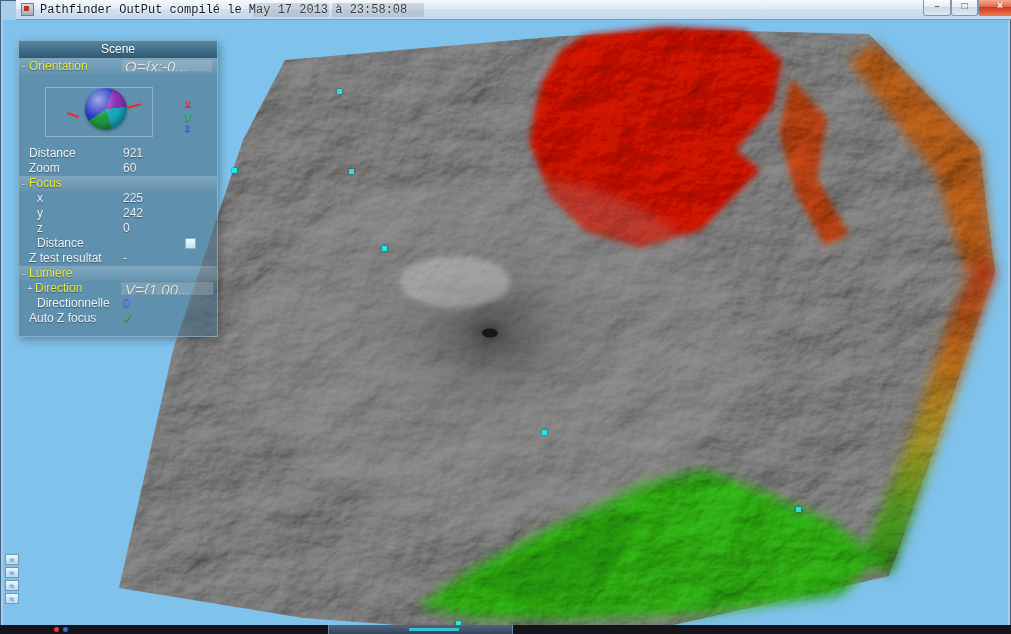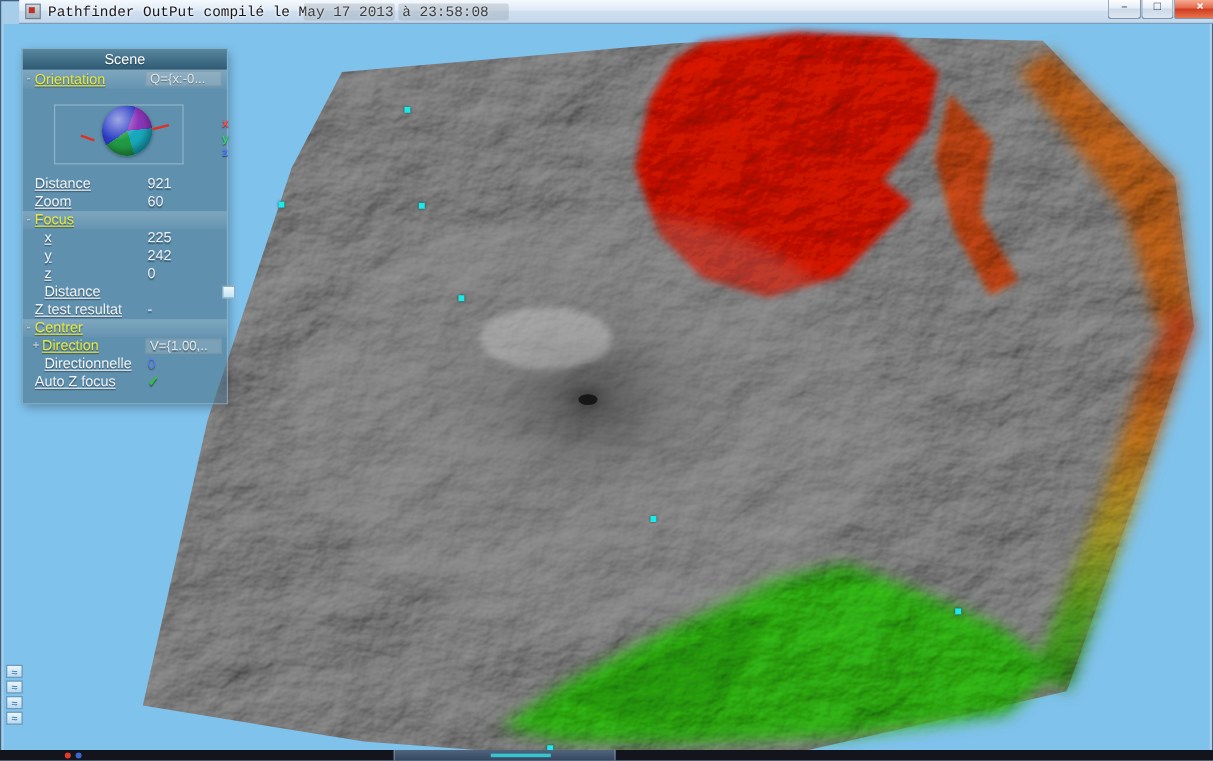--- a/index.html
+++ b/index.html
@@ -26,41 +26,41 @@
   .btn-max  { width:27px; background:linear-gradient(#fdfeff,#e3ecf5 45%,#ccd9e8 50%,#dde7f1); color:#2a3a4a; }
   .btn-close{ width:44px; background:linear-gradient(#f5ab92,#e4674a 45%,#cf3a1e 50%,#e8764e); color:#fff; font-weight:bold; }
 
   
   .viewport { position:absolute; left:3px; top:20px; width:1005px; height:605px; background:#7fc2ec; overflow:hidden; }
   .terrain-svg { position:absolute; left:0; top:0; }
   .marker { position:absolute; width:5px; height:5px; margin:-2px 0 0 -2px;
     box-shadow:0 0 2px rgba(0,50,50,0.8); }
 
   
-  .scene-panel { position:absolute; left:15px; top:20px; width:172px; padding-bottom:10px;
+  .scene-panel { position:absolute; left:15px; top:20px; width:200px; padding-bottom:10px;
     background:rgba(74,110,134,0.60); border:1px solid rgba(185,215,230,0.45);
     box-shadow:2px 3px 8px rgba(0,0,0,0.30);
     color:#eef3f6; font-size:12px; text-shadow:0 1px 1px rgba(0,0,0,0.40); }
   .ptitle { height:17px; line-height:17px; text-align:center; color:#ffffff;
     background:linear-gradient(#57869f,#2f5a74); }
   .prow { position:relative; height:15px; line-height:15px; white-space:nowrap; }
   .prow.orow { height:16px; line-height:16px; }
   .section { background:linear-gradient(rgba(255,255,255,0.20),rgba(255,255,255,0.04)); }
   .prefix { position:absolute; left:3px; top:0; color:#d6dde2; font-size:10px; }
-  .plabel { position:absolute; left:10px; top:0;text-decoration:underline; }
+  .plabel { position:absolute; left:10px; top:0; }
   .plabel.sec { color:#e8e83a; }
   .i1 .plabel { left:18px; }
   .sub .prefix { left:8px; }
   .sub .plabel { left:16px; color:#e8e83a; }
   .pvalue { position:absolute; left:104px; top:0; color:#e9eef1; }
   .vblue  { color:#5a7cf5; }
   .vcheck { color:#33c233; font-weight:bold; }
   .vbox { position:absolute; left:102px; right:4px; top:1px; height:13px; line-height:13px;
     background:rgba(195,205,210,0.28); border:1px solid rgba(120,140,150,0.45);
-    padding:0 3px; font-size:11px; color:#dfe5e8; overflow:hidden; }
+    padding:0 3px; font-size:15px; color:#dfe5e8; overflow:hidden;font-style:italic; }
   .chk { position:absolute; left:166px; top:2px; width:11px; height:11px;
     background:linear-gradient(#eef8ff,#bfe2f2); border:1px solid #8fb0c2; }
 
   
   .tb-zone { position:relative; height:72px; }
   .tb-outline { position:absolute; left:26px; top:13px; width:108px; height:50px;
     border:1px solid rgba(235,245,250,0.35); }
   .tb-sphere { position:absolute; left:66px; top:14px; width:42px; height:42px; border-radius:50%;
     background:
       radial-gradient(circle at 32% 28%, rgba(255,255,255,0.55), rgba(255,255,255,0) 42%),
@@ -210,21 +210,21 @@
         <span class="plabel">Distance</span>
         <span class="chk"></span>
       </div>
       <div class="prow">
         <span class="plabel">Z test resultat</span>
         <span class="pvalue">-</span>
       </div>
 
       <div class="prow section">
         <span class="prefix">-</span>
-        <span class="plabel sec">Centrer</span>
+        <span class="plabel sec">Lumiere</span>
       </div>
       <div class="prow sub">
         <span class="prefix">+</span>
         <span class="plabel">Direction</span>
         <span class="vbox">V={1.00,..</span>
       </div>
       <div class="prow i1">
         <span class="plabel">Directionnelle</span>
         <span class="pvalue vblue">0</span>
       </div>

